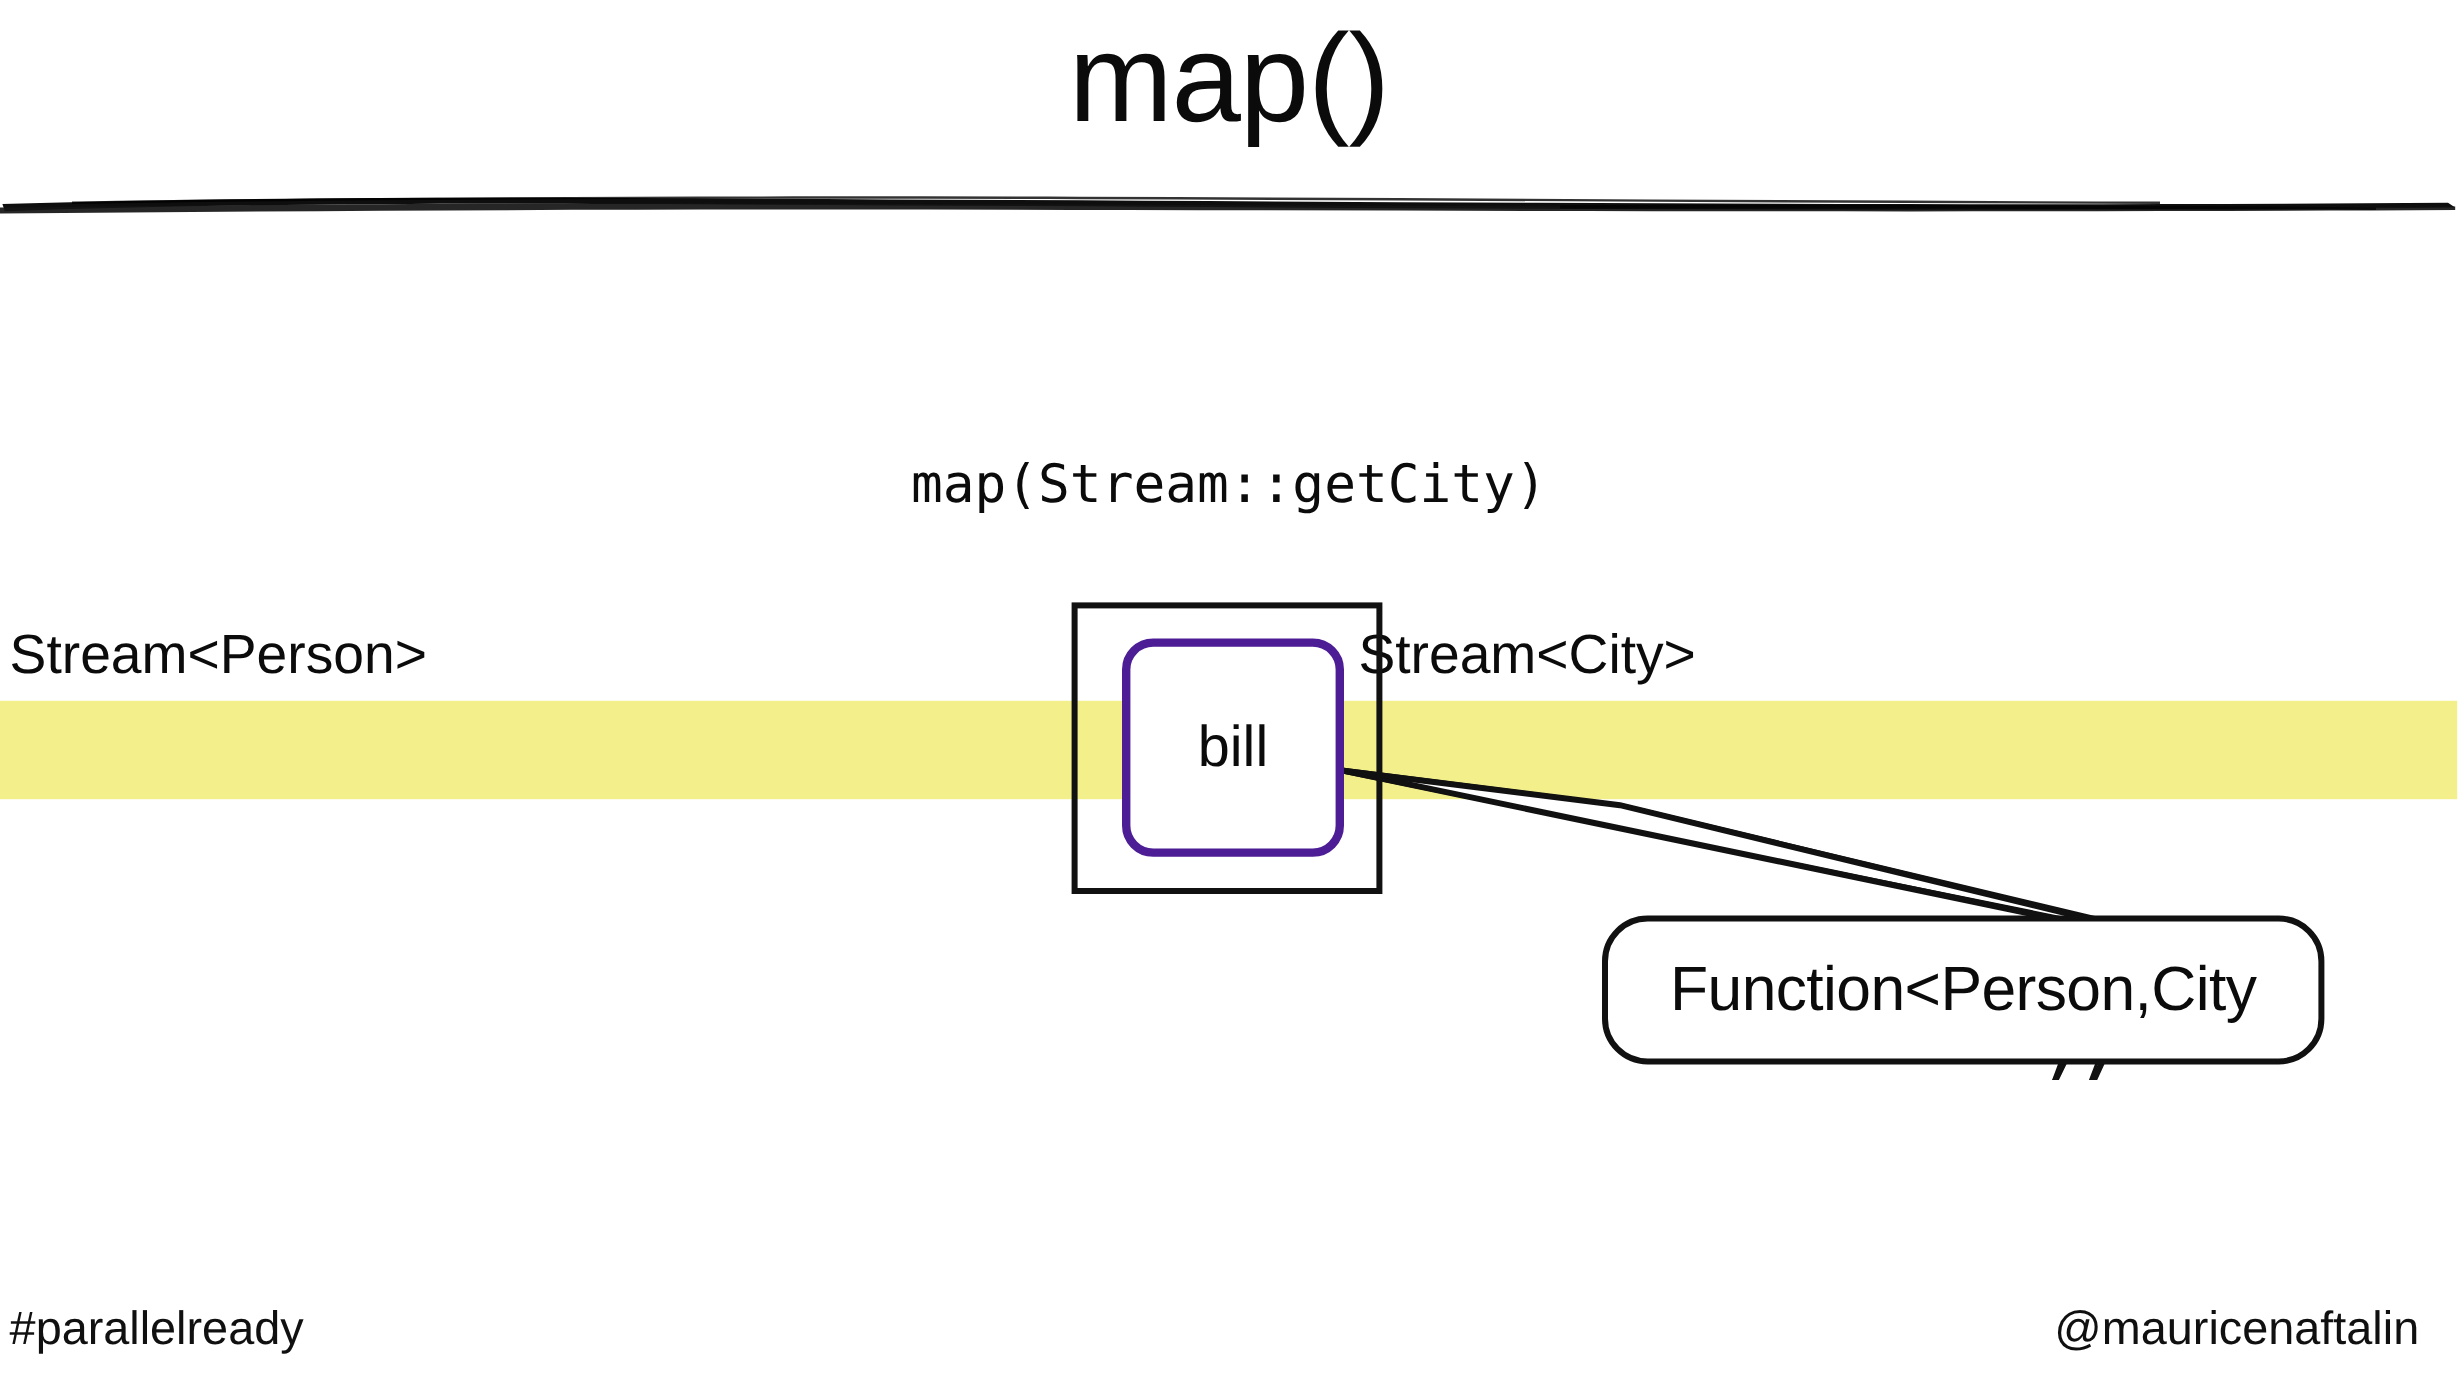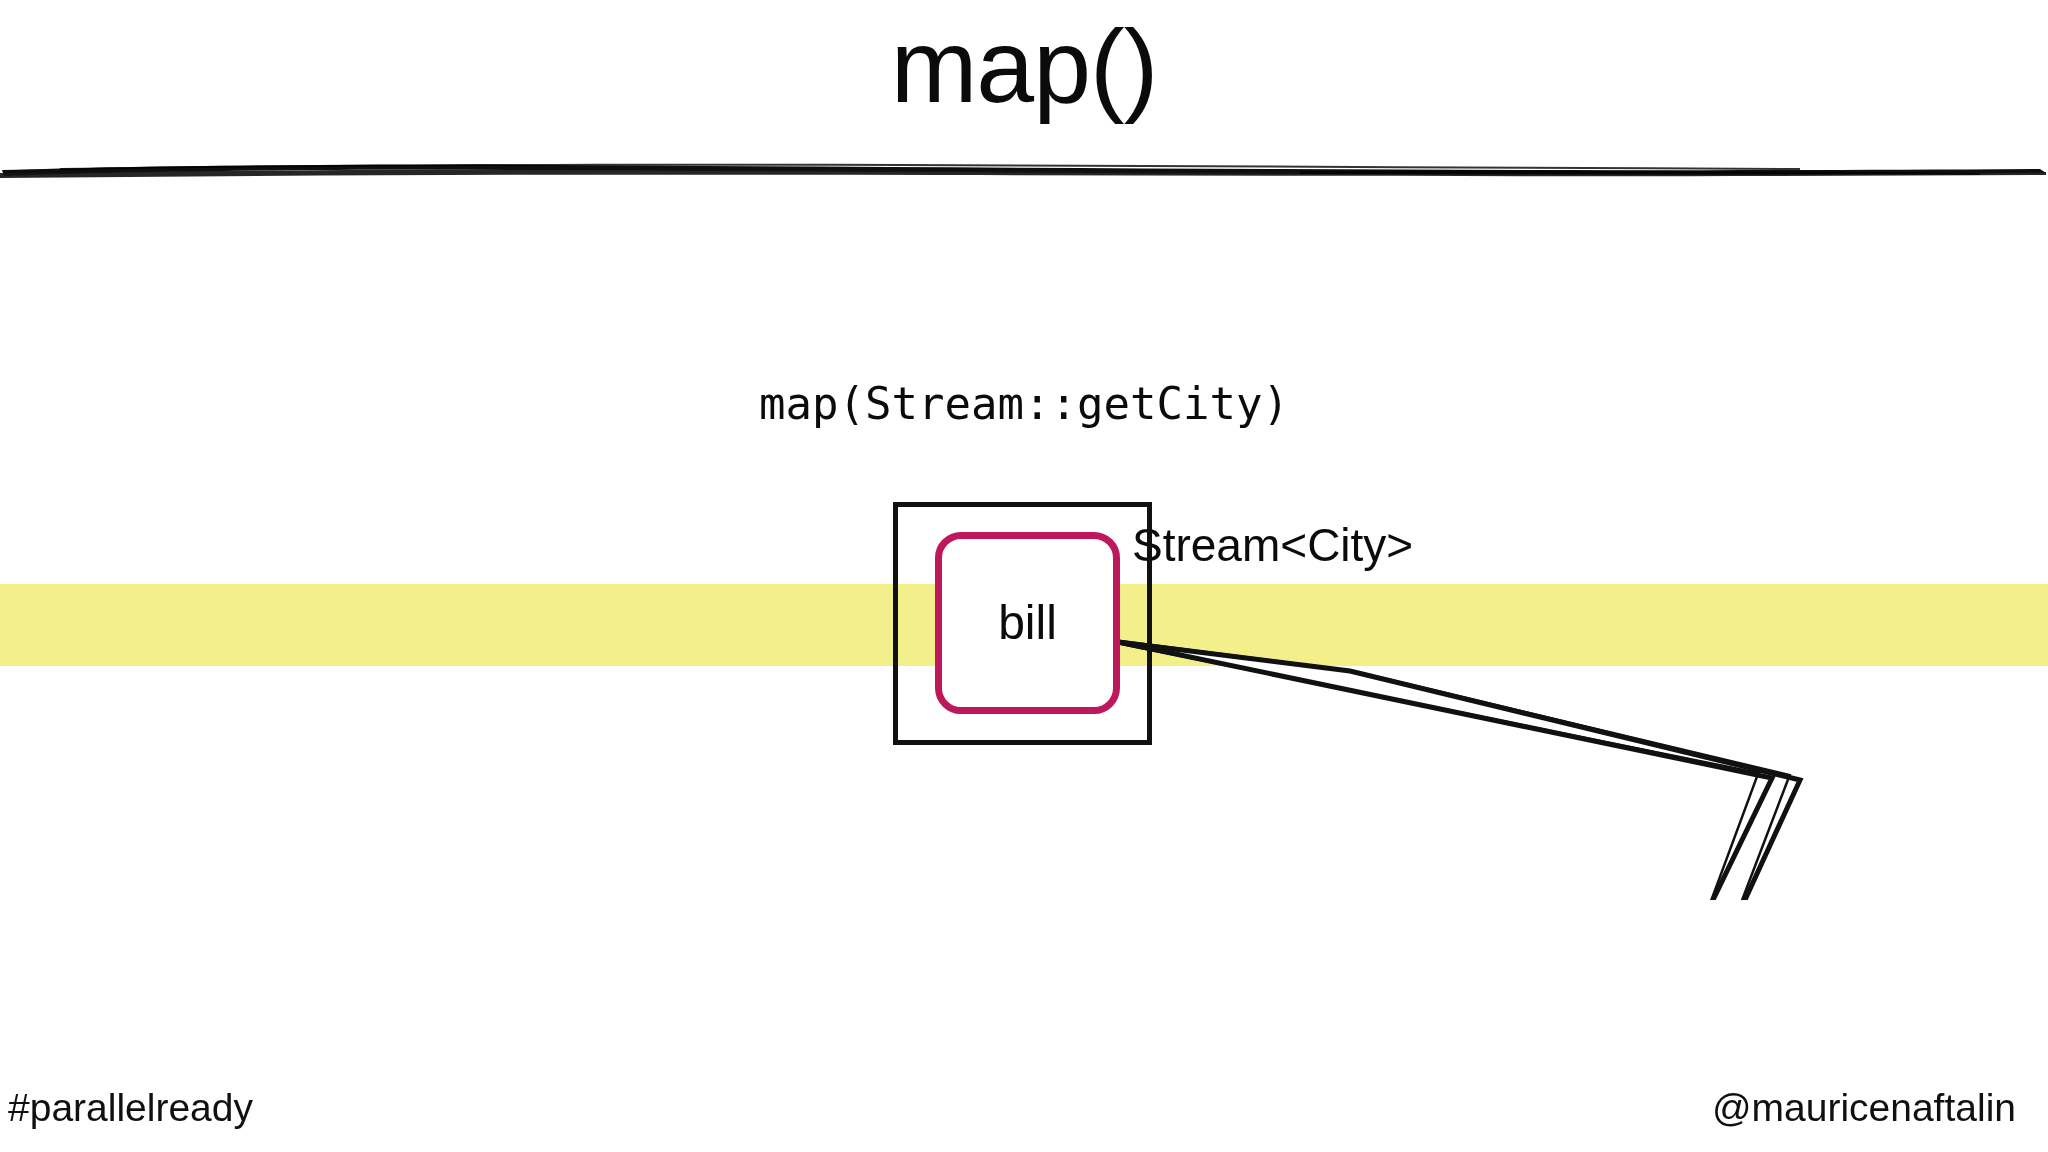--- a/index.html
+++ b/index.html
@@ -90,21 +90,21 @@
     box-sizing: border-box;
   }
 
   
   #element-chip {
     position: absolute;
     left: 935px;
     top: 532px;
     width: 185px;
     height: 182px;
-    border: 7px solid #be185d;
+    border: 7px solid #4c1d95;
     border-radius: 26px;
     background: #ffffff;
     box-sizing: border-box;
     display: flex;
     align-items: center;
     justify-content: center;
   }
   #element-chip-label {
     font-family: "Liberation Sans", sans-serif;
     font-size: 48px;
@@ -170,35 +170,39 @@
              C1700,37 1320,36 940,35 C620,34 300,35 0,38 Z" fill="#141414" opacity="0.92"></path>
     <path d="M60,28 C300,24 600,23 900,24 C1200,25 1500,27 1800,28 L1800,30
              C1500,29 1200,27 900,26 C600,25 300,26 60,30 Z" fill="#000000" opacity="0.8"></path>
     <path d="M1300,31 C1500,30 1700,31 1900,32 L1980,33 L1980,35 C1780,34 1540,34 1300,34 Z" fill="#000000" opacity="0.7"></path>
   </svg>
 
   <div id="code-line">map(Stream::getCity)</div>
 
   <div id="stream-band"></div>
 
+  <div id="label-in" class="stream-label">Stream&lt;Person&gt;</div>
 
   <div id="label-out" class="stream-label">Stream&lt;City&gt;</div>
 
   <svg id="callout-tail" viewBox="0 0 860 270" preserveAspectRatio="none" aria-hidden="true">
     <polygon points="18,12 660,142 612,272 640,272 688,146 252,42" fill="none" stroke="#111111" stroke-width="5" stroke-linejoin="miter"></polygon>
     <polygon points="18,12 660,142 612,272 640,272 688,146 252,42" fill="#ffffff"></polygon>
     <path d="M18,12 L672,148 L612,272" fill="none" stroke="#111111" stroke-width="5"></path>
     <path d="M18,12 L250,41 L700,150 L644,272" fill="none" stroke="#111111" stroke-width="5"></path>
   </svg>
 
   <div id="element-box">
   </div>
 
   <div id="element-chip">
     <span id="element-chip-label">bill</span>
   </div>
 
+  <div id="callout-box">
+    <span id="callout-label">Function&lt;Person,City</span>
+  </div>
 
   <div id="footer-hashtag" class="footer-text">#parallelready</div>
 
   <div id="footer-handle" class="footer-text">@mauricenaftalin</div>
 
 </div>
 
 </body></html>

